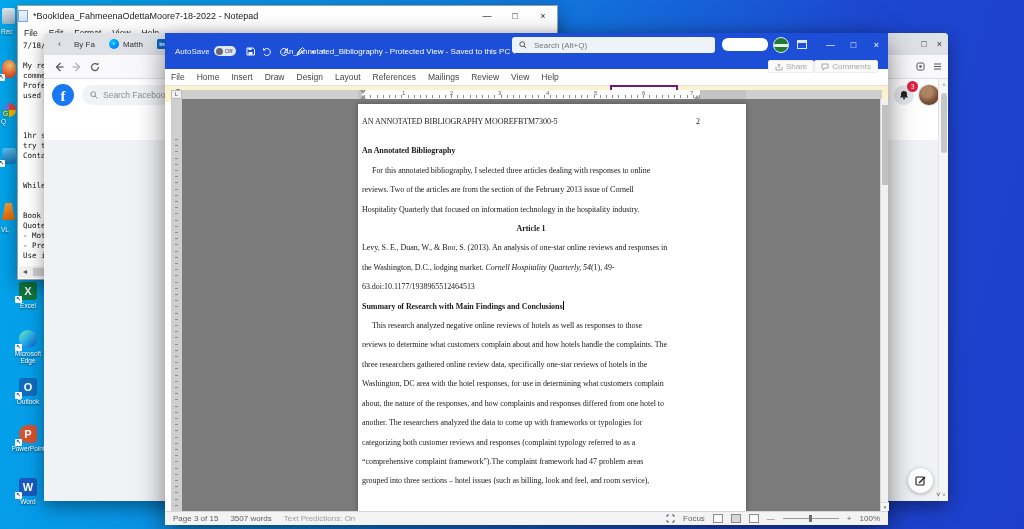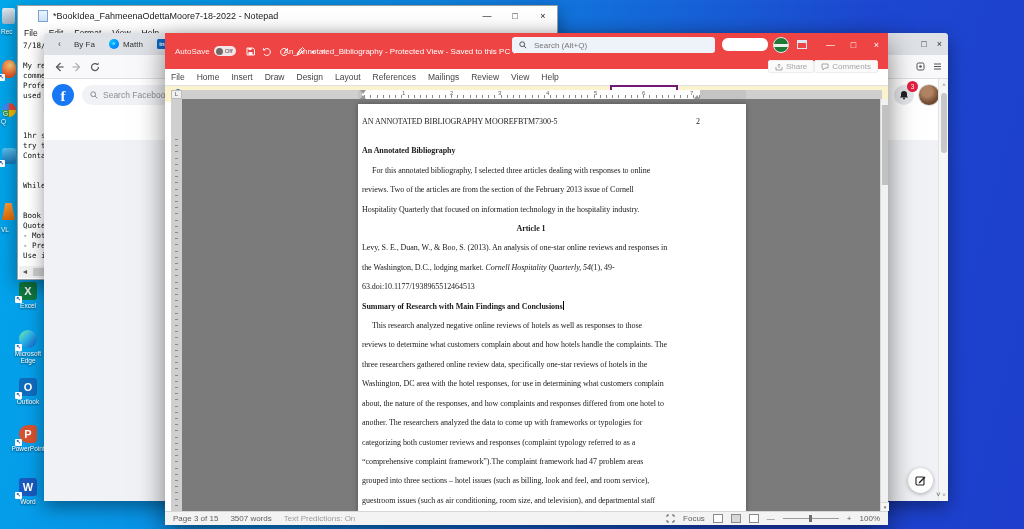--- a/index.html
+++ b/index.html
@@ -16,21 +16,21 @@
   .dicon .lbl { color:#fff; font-size:6.5px; text-align:center; line-height:7px; text-shadow:0 1px 2px rgba(0,0,0,.7); }
   .arrow-badge { position:absolute; left:-4px; bottom:-3px; width:7px; height:7px; background:#fff; border-radius:1px;
                  color:#1e5aa8; font-size:6px; line-height:7px; text-align:center; font-weight:bold; }
   .frag-lbl { position:absolute; color:#fff; font-size:6.5px; text-shadow:0 1px 2px rgba(0,0,0,.6); }
 
   
   .win { position:absolute; background:#fff; box-shadow:0 6px 18px rgba(0,0,0,.4); }
 
   
   #notepad { left:17px; top:5px; width:541px; height:275px; border:1px solid #9aa0a6; }
-  #notepad .tbar { height:20px; display:flex; align-items:center; padding-left:20px; background:#fff; }
+  #notepad .tbar { height:20px; display:flex; align-items:center; padding-left:0; background:#fff; }
   #notepad .nicon { width:10px; height:12px; background:linear-gradient(#eef4ff,#cfe0f7); border:1px solid #7aa3d6; margin-right:5px; }
   #notepad .ttl { font-size:9px; color:#222; white-space:nowrap; }
   #notepad .wc { margin-left:auto; display:flex; }
   #notepad .wc span { width:28px; height:20px; text-align:center; line-height:20px; font-size:9px; color:#222; }
   #notepad .menu { height:13px; display:flex; gap:11px; padding-left:6px; font-size:8.5px; color:#222; align-items:center; }
   #notepad .ncontent { padding:2px 0 0 5px; font-family:"DejaVu Sans Mono","Liberation Mono",monospace;
                        font-size:7.5px; color:#111; }
   #notepad .ncontent div { height:10px; line-height:10px; white-space:pre; }
   #notepad .hscroll { position:absolute; left:1px; right:1px; bottom:1px; height:12px; background:#f0f0f0; display:flex; align-items:center; }
   #notepad .hscroll .arr { width:12px; height:12px; font-size:7px; color:#555; text-align:center; line-height:12px; }
@@ -59,21 +59,21 @@
   .fbwhiteband { position:absolute; left:0; right:10px; top:78px; height:29px; background:#fff; }
   .bscroll { position:absolute; right:0; top:46px; bottom:0; width:10px; background:#f6f6f6; border-left:1px solid #e3e3e3; }
   .bscroll .a { position:absolute; left:0; width:10px; height:10px; font-size:6px; color:#777; text-align:center; line-height:10px; }
   .bscroll .thumb { position:absolute; left:2px; top:14px; width:6px; height:60px; background:#c7c7c7; border-radius:3px; }
   .compose { position:absolute; left:864px; top:435px; width:25px; height:25px; border-radius:50%; background:#fff;
              box-shadow:0 1px 4px rgba(0,0,0,.3); display:flex; align-items:center; justify-content:center; }
   .pgchev { position:absolute; left:892px; top:457px; color:#666; font-size:8px; }
 
   
   #word { left:165px; top:33px; width:723px; height:492px; background:#fff; box-shadow:0 10px 26px rgba(0,0,0,.5); }
-  #word .tbar { height:36px; background:#ef4444; display:flex; align-items:center; color:#fff; font-size:8px; padding-left:10px; position:relative; }
+  #word .tbar { height:36px; background:#1d4ed8; display:flex; align-items:center; color:#fff; font-size:8px; padding-left:10px; position:relative; }
   .autosave { display:flex; align-items:center; gap:4px; opacity:.92; }
   .togglepill { width:22px; height:10px; background:#f2f4f8; border-radius:5px; display:flex; align-items:center; padding:0 2px; gap:2px; }
   .togknob { width:7px; height:7px; border-radius:50%; background:#6a6a6a; }
   .togtxt { font-size:6px; color:#444; }
   .qat { display:flex; align-items:center; gap:7px; margin-left:10px; opacity:.95; }
   .wtitle { position:absolute; left:110px; width:250px; text-align:center; white-space:nowrap; font-size:8px; }
   .wsearch { position:absolute; left:347px; width:203px; height:16px; top:4px; background:#eef3fa; border:none; border-radius:3px;
              font-size:8px; color:#333; padding-left:22px; font-family:inherit; }
   .wsearch-mag { position:absolute; left:354px; top:8px; }
   .userpill { position:absolute; left:557px; top:5px; width:46px; height:13px; background:#fff; border-radius:6px; }
@@ -445,21 +445,20 @@
         <div class="p2" data-bind-lines="word.doc.para2_lines">
             <div>This research analyzed negative online reviews of hotels as well as responses to those</div>
             <div>reviews to determine what customers complain about and how hotels handle the complaints. The</div>
             <div>three researchers gathered online review data, specifically one-star reviews of hotels in the</div>
             <div>Washington, DC area with the hotel responses, for use in determining what customers complain</div>
             <div>about, the nature of the responses, and how complaints and responses differed from one hotel to</div>
             <div>another. The researchers analyzed the data to come up with frameworks or typologies for</div>
             <div>categorizing both customer reviews and responses (complaint typology referred to as a</div>
             <div>“comprehensive complaint framework”).The complaint framework had 47 problem areas</div>
             <div>grouped into three sections – hotel issues (such as billing, look and feel, and room service),</div>
-            <div>guestroom issues (such as air conditioning, room size, and television), and departmental staff</div>
           </div>
       </div>
     </div>
     <div class="vscroll">
       <div class="thumb"></div>
       <div class="dn">▾</div>
     </div>
 
     <div class="statusbar">
       <span data-bind="word.status.page">Page 3 of 15</span>

